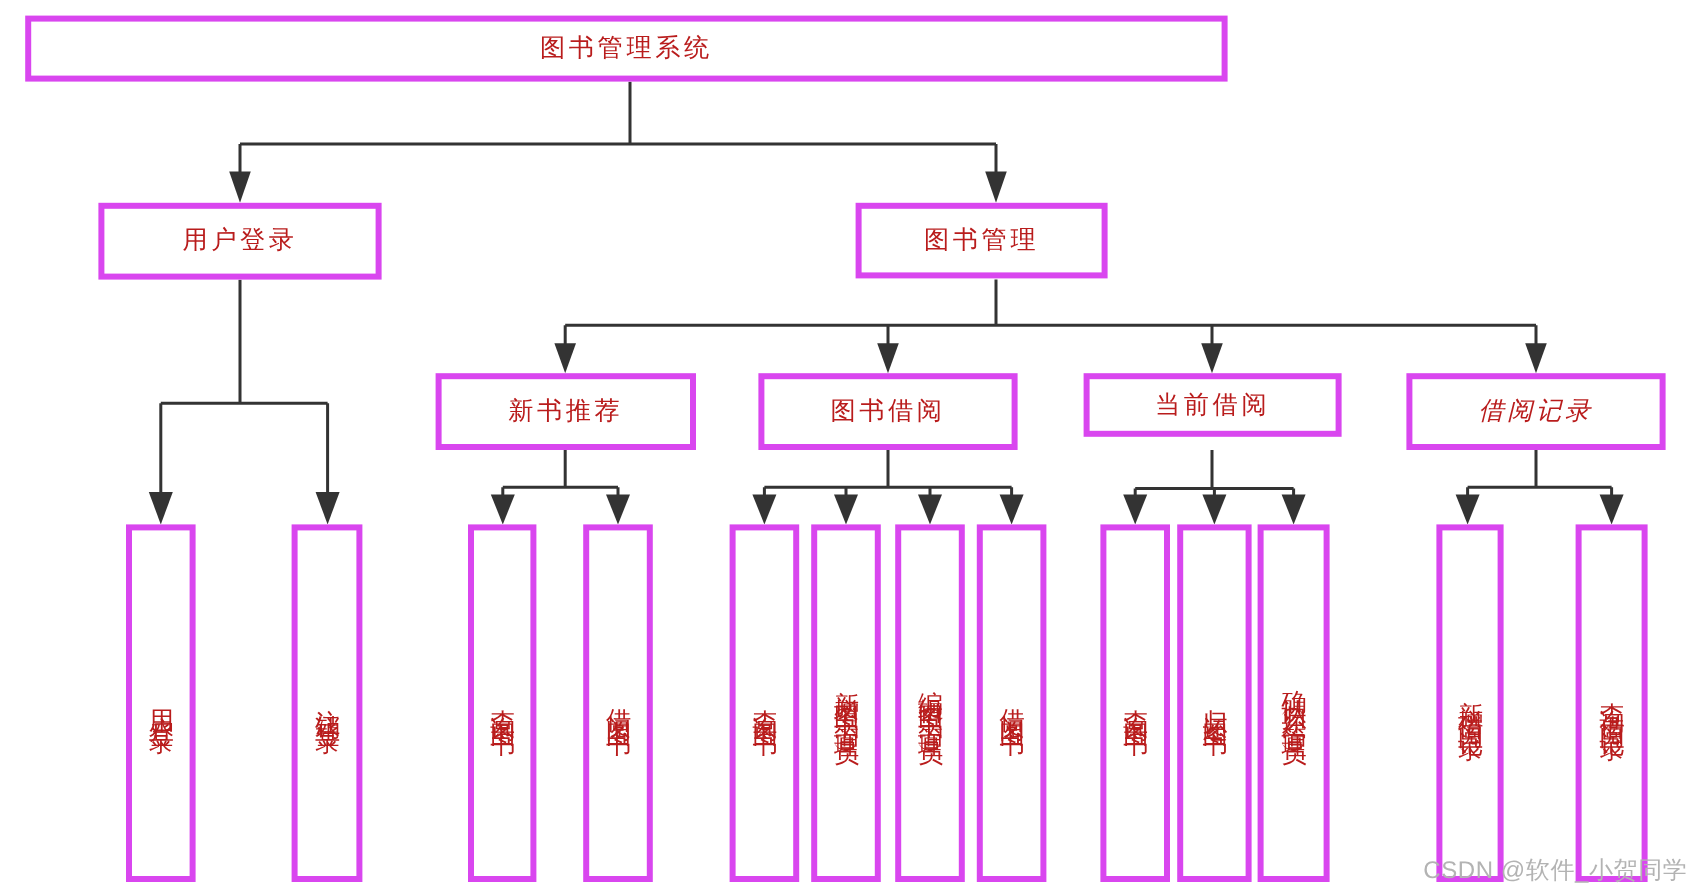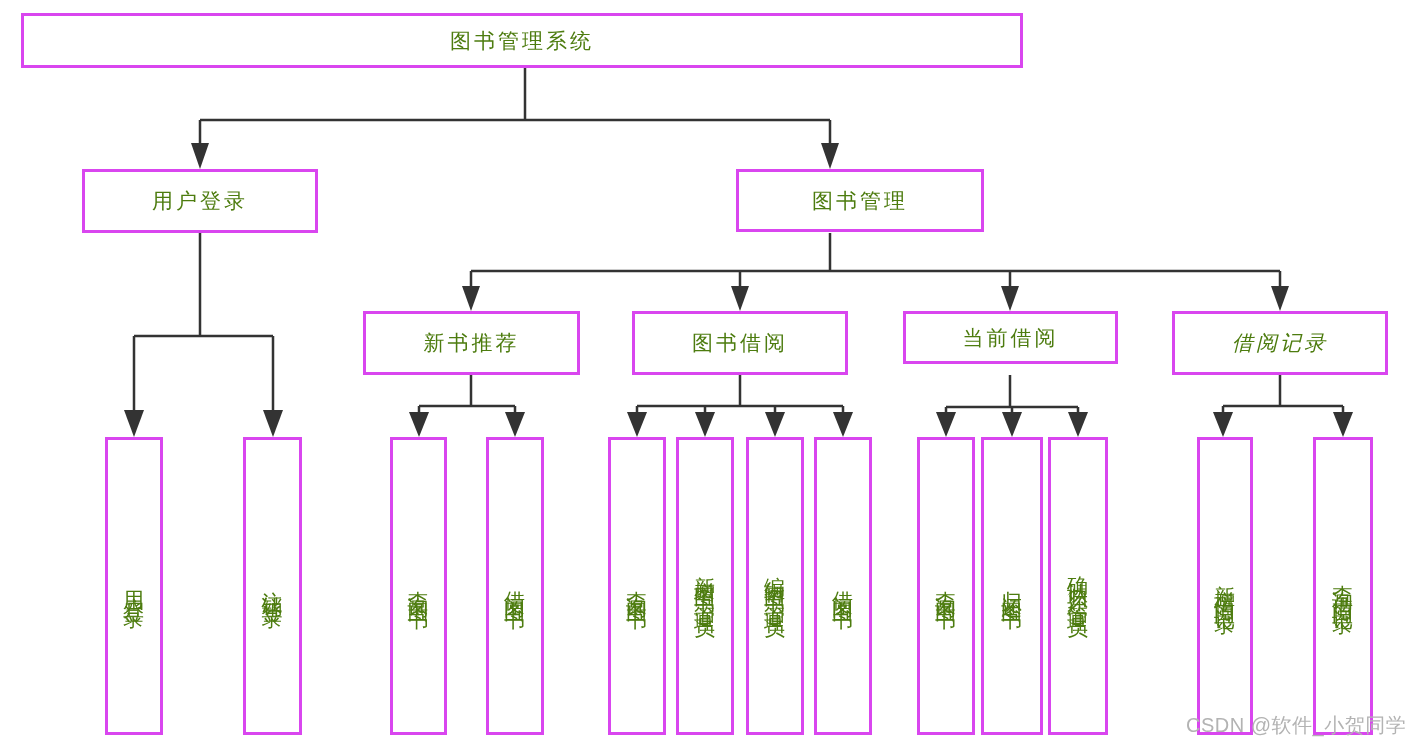--- a/index.html
+++ b/index.html
@@ -13,26 +13,26 @@
   }
   .connectors {
     position: absolute;
     left: 0; top: 0;
     width: 1405px; height: 747px;
     pointer-events: none;
   }
   .node {
     position: absolute;
     box-sizing: border-box;
-    border: 3px solid #d946ef;
+    border: 5px solid #d946ef;
     background: #ffffff;
     display: flex;
     align-items: center;
     justify-content: center;
-    color: #4d7c0f;
+    color: #b91c1c;
     text-align: center;
   }
   .h {
     font-size: 21px;
     letter-spacing: 3px;
     line-height: 1.2;
     white-space: nowrap;
   }
   .v {
     writing-mode: vertical-rl;
@@ -90,21 +90,21 @@
     <polygon class="ctri" points="1068,412 1088,412 1078,437"></polygon>
 
     <path class="cline" d="M1280 375 V406 M1223 406 H1343 M1223 406 V414 M1343 406 V414"></path>
     <polygon class="ctri" points="1213,412 1233,412 1223,437"></polygon>
     <polygon class="ctri" points="1333,412 1353,412 1343,437"></polygon>
   </svg>
 
   <div class="node h" style="left:21px; top:13px; width:1002px; height:55px;">图书管理系统</div>
 
   <div class="node h" style="left:82px; top:169px; width:236px; height:64px;">用户登录</div>
-  <div class="node h" style="left:736px; top:169px; width:248px; height:63px;">图书管理</div>
+  <div class="node h" style="left:713px; top:169px; width:210px; height:63px;">图书管理</div>
 
   <div class="node h" style="left:363px; top:311px; width:217px; height:64px;">新书推荐</div>
   <div class="node h" style="left:632px; top:311px; width:216px; height:64px;">图书借阅</div>
   <div class="node h" style="left:903px; top:311px; width:215px; height:53px;">当前借阅</div>
   <div class="node h" style="left:1172px; top:311px; width:216px; height:64px;font-style:italic;">借阅记录</div>
 
   <div class="node v" style="left:105px; top:437px; width:58px; height:298px;">用户登录</div>
   <div class="node v" style="left:243px; top:437px; width:59px; height:298px;">注销登录</div>
 
   <div class="node v" style="left:390px; top:437px; width:57px; height:298px;">查询图书</div>

